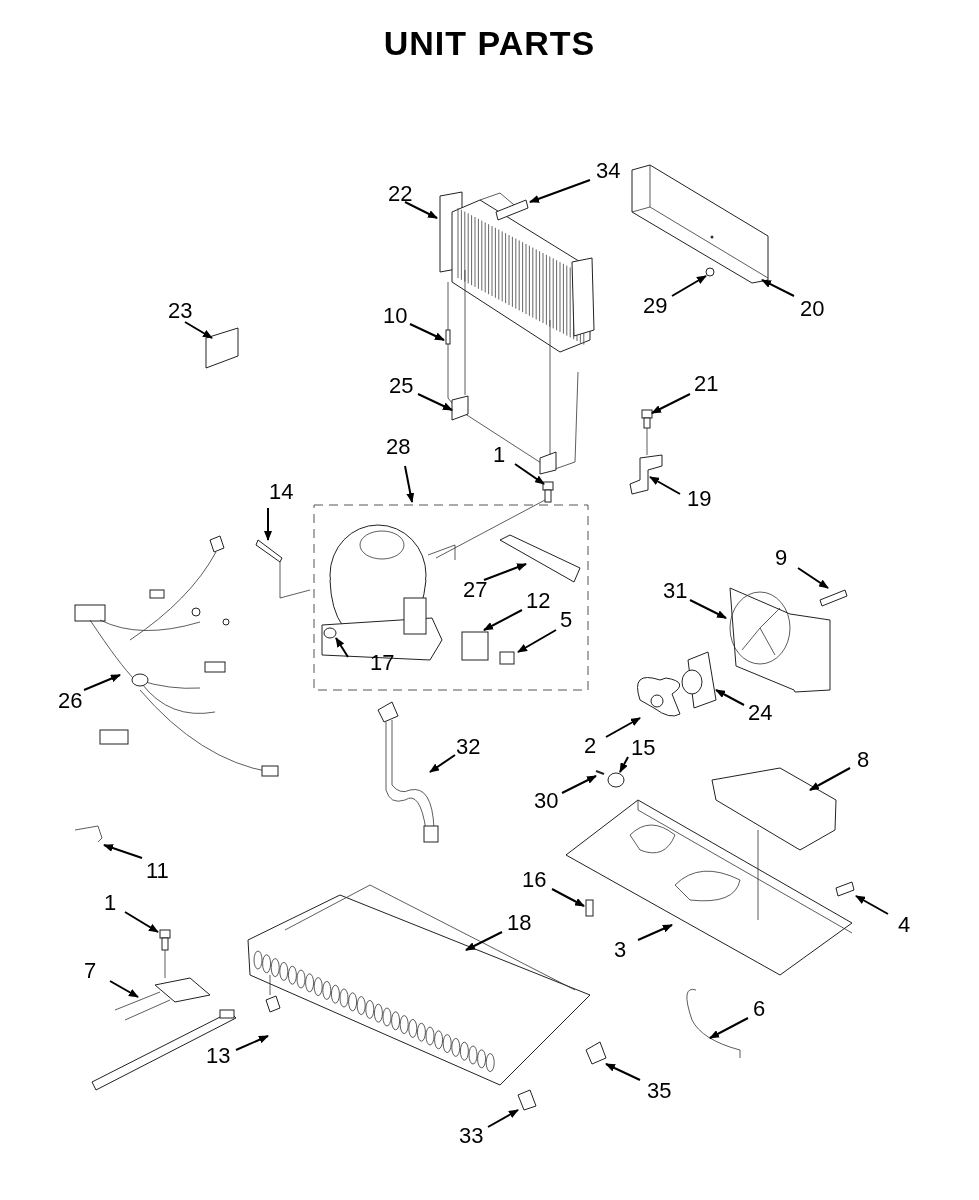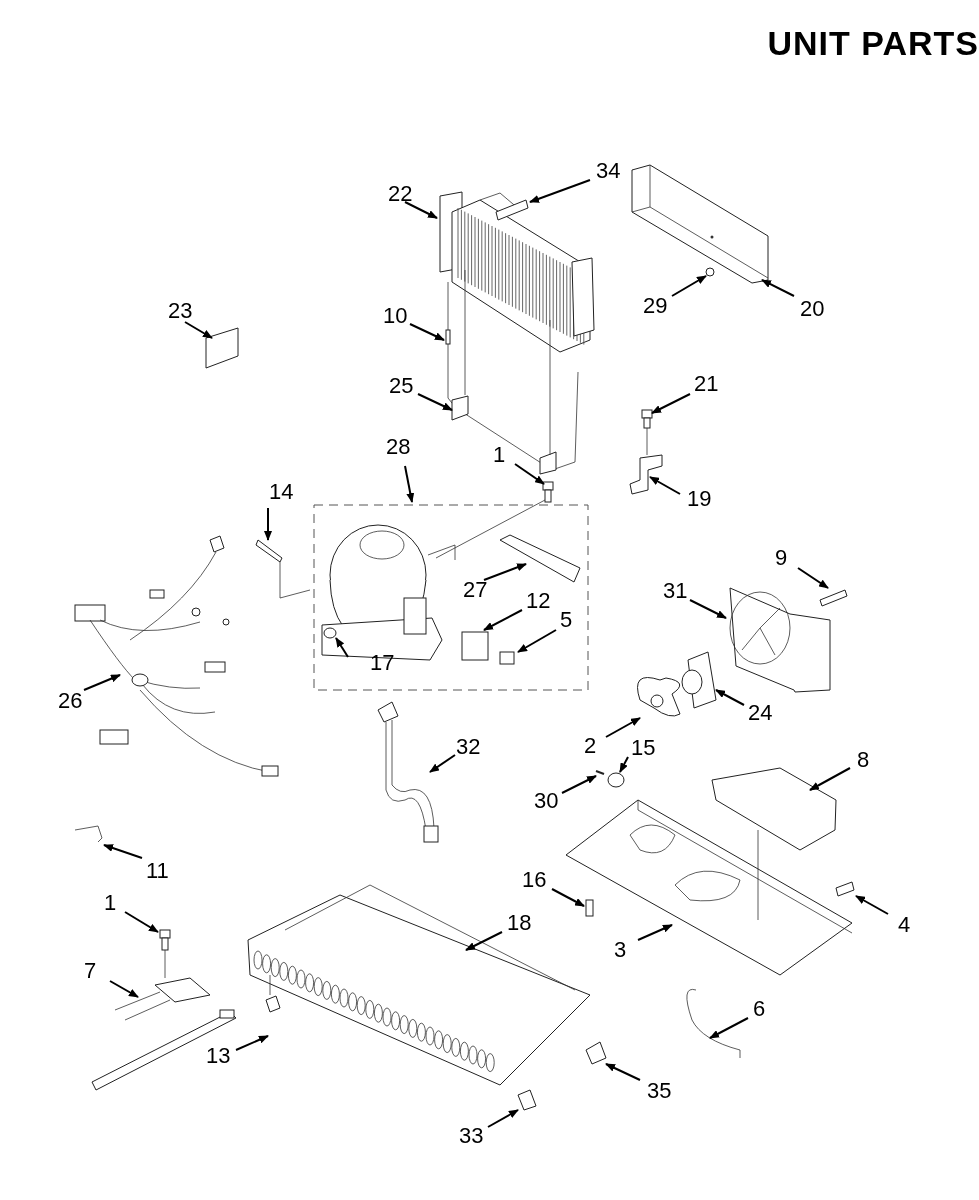--- a/index.html
+++ b/index.html
@@ -1,18 +1,18 @@
 <!DOCTYPE html>
 <html><head>
 <meta charset="utf-8">
 <style>
   html, body { margin: 0; padding: 0; background: #ffffff; }
   body { width: 979px; height: 1200px; position: relative; overflow: hidden;
          font-family: "Liberation Sans", sans-serif; }
-  #title { position: absolute; left: 0; top: 24px; width: 979px; text-align: right;
+  #title { position: absolute; left: 0; top: 24px; width: 979px; text-align: center;
            font-size: 34px; font-weight: bold; color: #000; letter-spacing: 1px; }
   #diagram { position: absolute; left: 0; top: 0; }
   .part { fill: #ffffff; stroke: #222; stroke-width: 1; }
   .thin { fill: none; stroke: #333; stroke-width: 0.8; }
   .fin { stroke: #555; stroke-width: 0.9; }
   .dash { fill: none; stroke: #555; stroke-width: 1; stroke-dasharray: 9 6; }
   .callout-num { font-family: "Liberation Sans", sans-serif; font-size: 22px; fill: #000; }
   .leader { stroke: #000; stroke-width: 2; }
 </style>
 </head>

